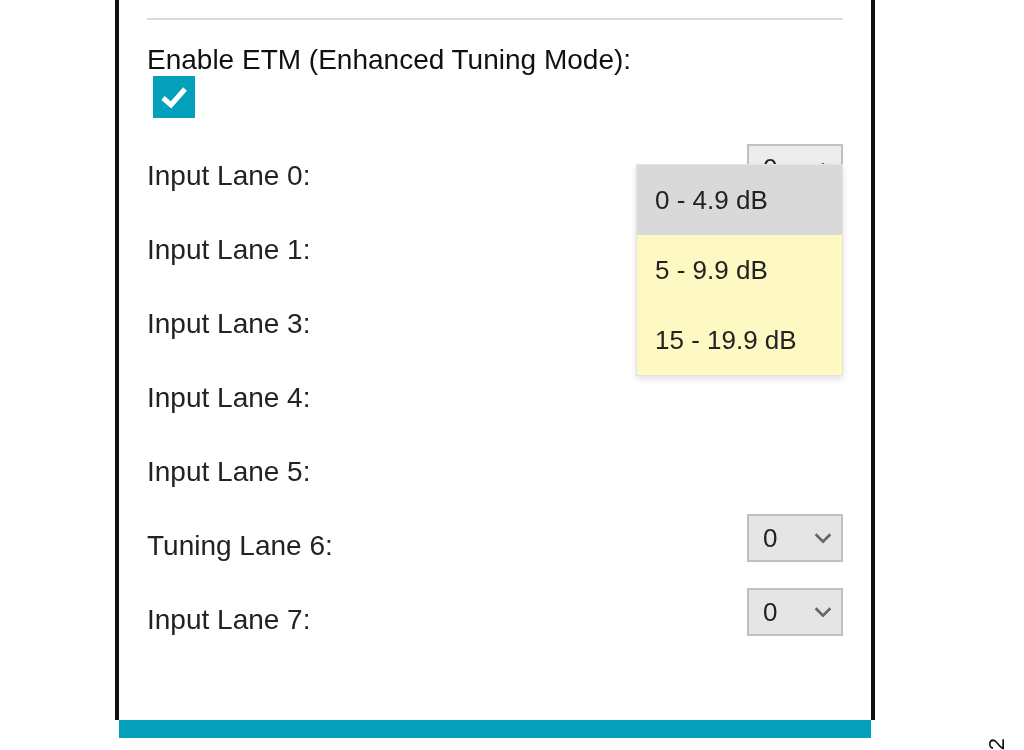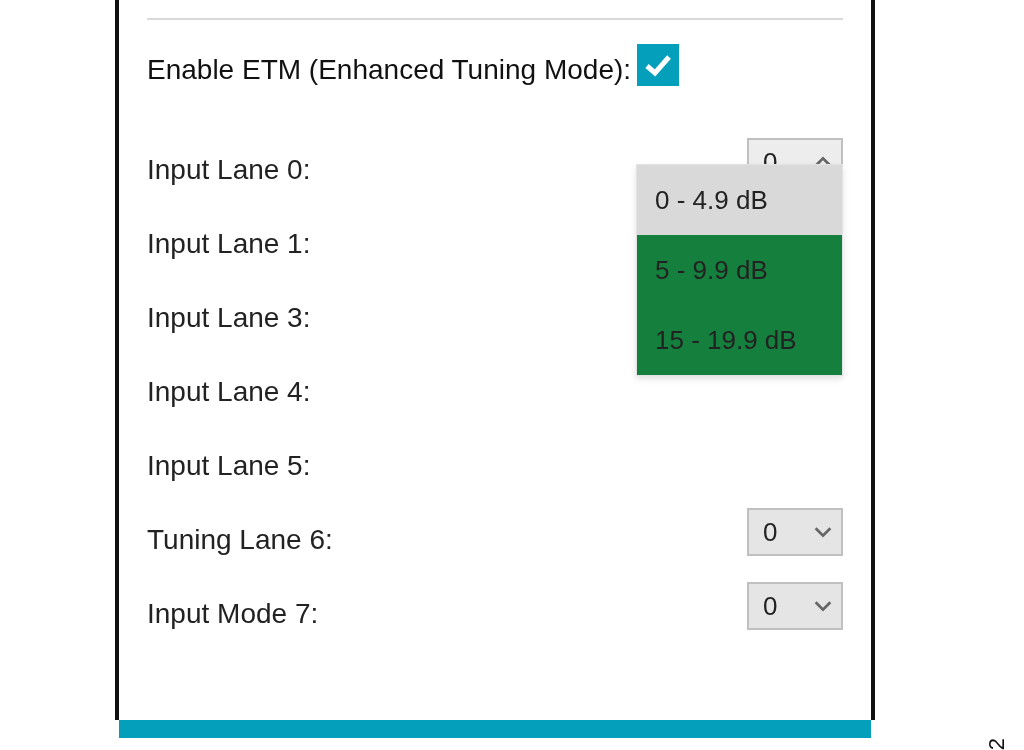--- a/index.html
+++ b/index.html
@@ -26,22 +26,22 @@
     box-sizing: border-box;
     padding: 18px 28px 0 28px;
   }
   .divider {
     border: none;
     border-top: 2px solid #d9d9d9;
     margin: 0 0 24px 0;
   }
   .etm-row {
     display: flex;
-    align-items: flex-end;
-    margin-bottom: 26px;
+    align-items: flex-start;
+    flex-direction: column;
   }
   .etm-label {
     font-size: 28px;
     color: #111;
   }
   .checkbox {
     width: 42px;
     height: 42px;
     background: #049fbb;
     margin-left: 6px;
@@ -89,21 +89,21 @@
     fill:none;
     stroke:#666;
     stroke-width:3;
   }
 
   .dropdown {
     position: absolute;
     top: 164px;
     right: 28px;
     width: 205px;
-    background: #15803d;
+    background: #fef9c3;
     border: 1px solid #e3e3e3;
     box-shadow: 0 3px 6px rgba(0,0,0,0.12);
     z-index: 5;
   }
   .dropdown-item {
     height: 70px;
     display: flex;
     align-items: center;
     padding-left: 18px;
     font-size: 26px;
@@ -177,21 +177,21 @@
         <span class="select-value">0</span>
         <span class="select-arrow">
           <svg class="chev" viewBox="0 0 24 24">
               <polyline points="4,8 12,16 20,8"></polyline>
             </svg>
         </span>
       </span>
     </div>
 
     <div class="lane-row">
-      <span class="lane-label">Input Mode 7:</span>
+      <span class="lane-label">Input Lane 7:</span>
       <span class="select">
         <span class="select-value">0</span>
         <span class="select-arrow">
           <svg class="chev" viewBox="0 0 24 24">
               <polyline points="4,8 12,16 20,8"></polyline>
             </svg>
         </span>
       </span>
     </div>
 

